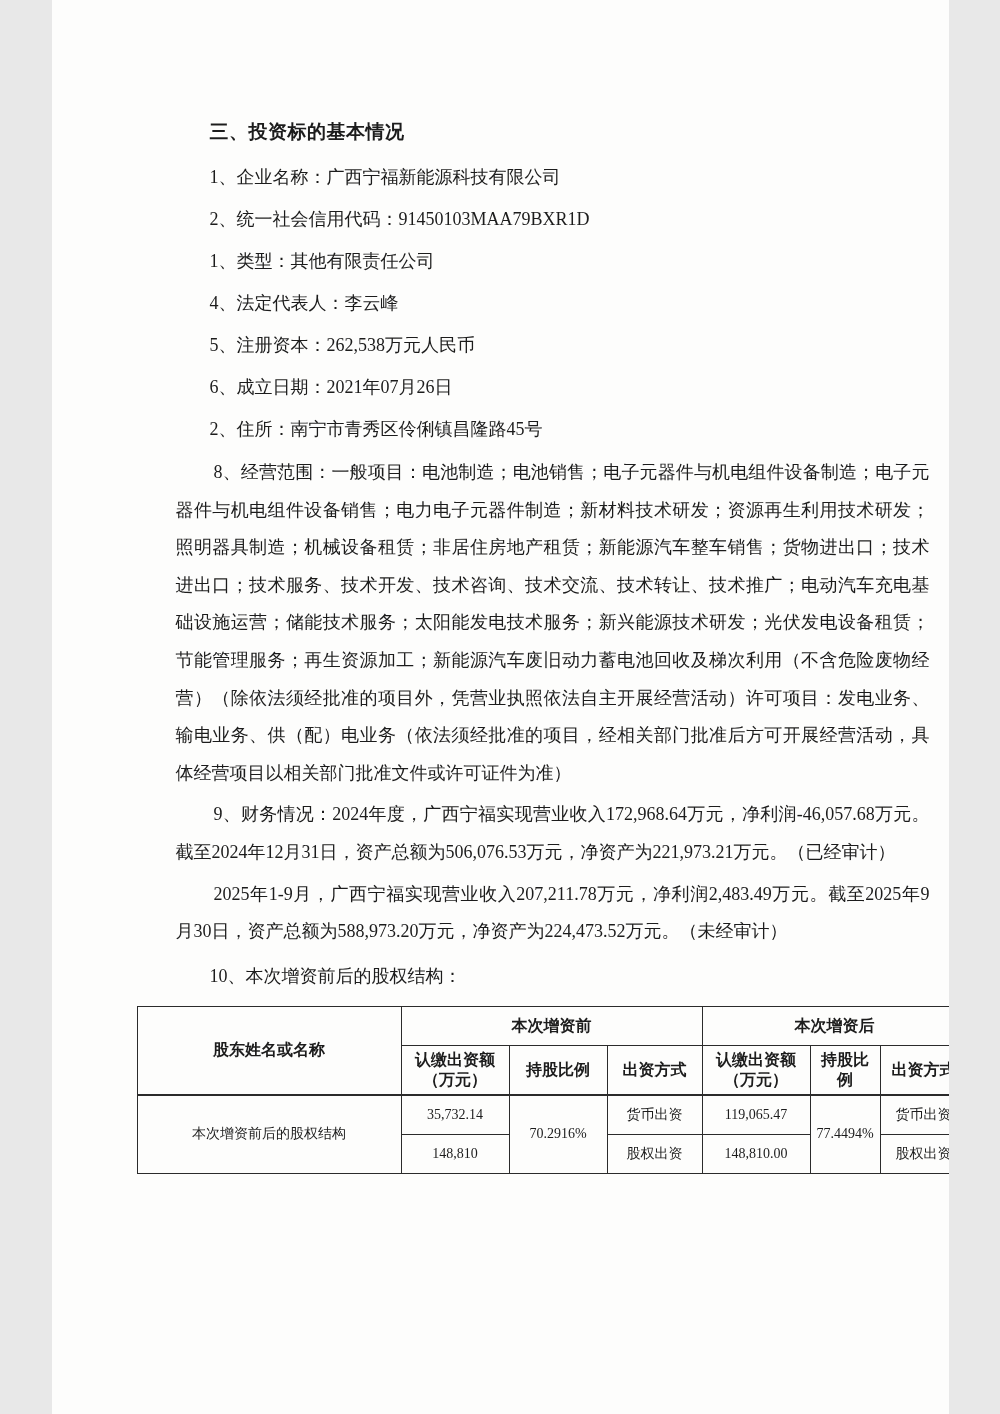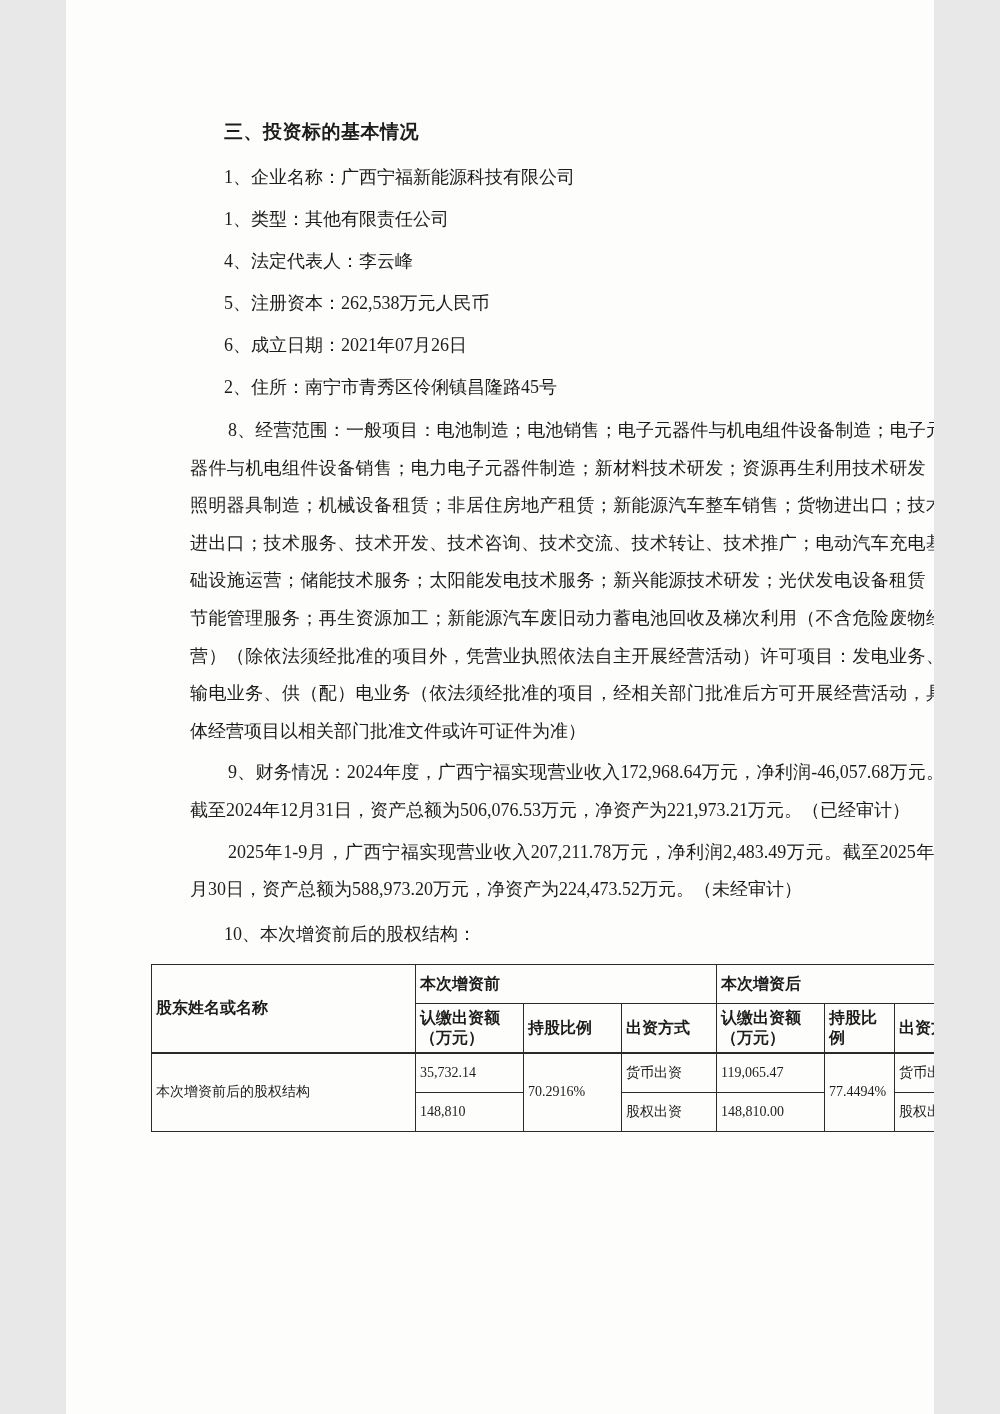--- a/index.html
+++ b/index.html
@@ -5,20 +5,21 @@
   html, body { margin: 0; padding: 0; background: #e8e8e8; }
   .page {
     position: relative;
     width: 868px;
     height: 1414px;
     margin: 0 auto;
     background: #fdfdfc;
     color: #1c1c1c;
     font-family: "Liberation Serif", "DejaVu Serif", serif;
     overflow: hidden;
+    padding-left: 29px;
   }
   .content {
     position: absolute;
     left: 120px;
     top: 118px;
     width: 762px;
   }
   .sec-title {
     margin: 0 0 10px 0;
     padding-left: 38px;
@@ -52,21 +53,21 @@
     margin-top: 9px;
     width: 830px;
   }
   table.equity {
     border-collapse: collapse;
     width: 830px;
     table-layout: fixed;
   }
   table.equity th, table.equity td {
     border: 1.6px solid #2b2b2b;
-    text-align: left;
+    text-align: center;
     vertical-align: middle;
     padding: 2px 4px;
     overflow: hidden;
   }
   table.equity th {
     font-size: 16px;
     font-weight: bold;
     line-height: 20px;
   }
   table.equity td {
@@ -80,20 +81,21 @@
 </style>
 </head>
 <body>
 
 <div class="page">
   <div class="content">
 
     <p class="sec-title">三、投资标的基本情况</p>
 
     <p class="item">1、企业名称：广西宁福新能源科技有限公司</p>
+    <p class="item">2、统一社会信用代码：91450103MAA79BXR1D</p>
     <p class="item">1、类型：其他有限责任公司</p>
     <p class="item">4、法定代表人：李云峰</p>
     <p class="item">5、注册资本：262,538万元人民币</p>
     <p class="item">6、成立日期：2021年07月26日</p>
     <p class="item">2、住所：南宁市青秀区伶俐镇昌隆路45号</p>
 
     <p class="para">8、经营范围：一般项目：电池制造；电池销售；电子元器件与机电组件设备制造；电子元器件与机电组件设备销售；电力电子元器件制造；新材料技术研发；资源再生利用技术研发；照明器具制造；机械设备租赁；非居住房地产租赁；新能源汽车整车销售；货物进出口；技术进出口；技术服务、技术开发、技术咨询、技术交流、技术转让、技术推广；电动汽车充电基础设施运营；储能技术服务；太阳能发电技术服务；新兴能源技术研发；光伏发电设备租赁；节能管理服务；再生资源加工；新能源汽车废旧动力蓄电池回收及梯次利用（不含危险废物经营）（除依法须经批准的项目外，凭营业执照依法自主开展经营活动）许可项目：发电业务、输电业务、供（配）电业务（依法须经批准的项目，经相关部门批准后方可开展经营活动，具体经营项目以相关部门批准文件或许可证件为准）</p>
     <p class="para">9、财务情况：2024年度，广西宁福实现营业收入172,968.64万元，净利润-46,057.68万元。截至2024年12月31日，资产总额为506,076.53万元，净资产为221,973.21万元。（已经审计）</p>
     <p class="para">2025年1-9月，广西宁福实现营业收入207,211.78万元，净利润2,483.49万元。截至2025年9月30日，资产总额为588,973.20万元，净资产为224,473.52万元。（未经审计）</p>
 

